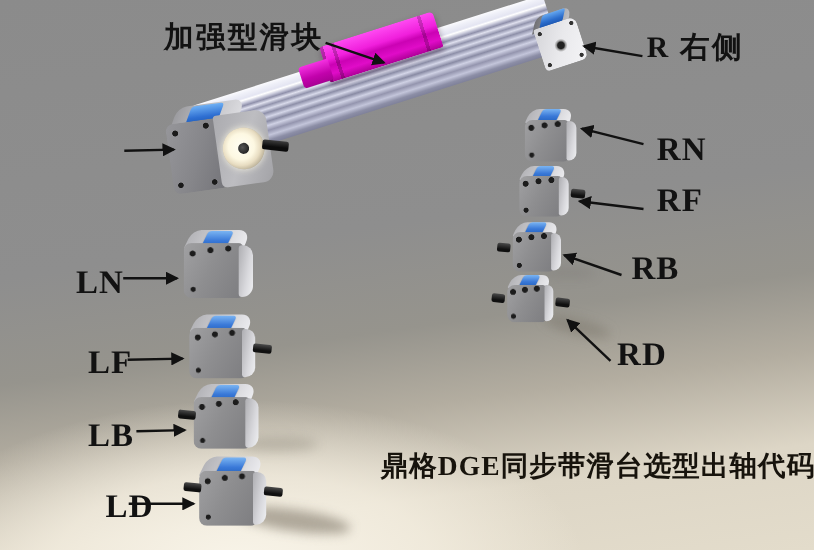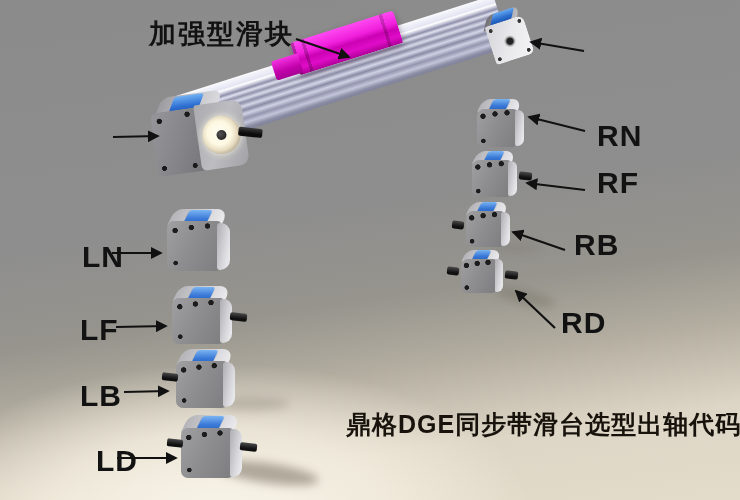--- a/index.html
+++ b/index.html
@@ -1,18 +1,18 @@
 <!DOCTYPE html>
 <html><head>
 <meta charset="utf-8">
 <style>
   html,body{margin:0;padding:0;}
   #stage{
     position:relative;width:740px;height:500px;overflow:hidden;
-    font-family:Liberation Sans, sans-serif;
+    font-family:Liberation Serif, serif;
     background:
       radial-gradient(ellipse 430px 210px at 30% 103%, rgba(250,246,235,.95) 0%, rgba(244,238,224,.78) 40%, rgba(244,238,224,0) 72%),
       linear-gradient(172deg,#8b8b8b 0%,#8e8e8e 42%,#96948d 58%,#b3ada0 70%,#ddd6c6 84%,#e3dccb 100%);
   }
   .lbl{position:absolute;color:#121212;font-weight:bold;white-space:nowrap;line-height:1.1;}
   .lbl.cn{font-size:27px;letter-spacing:2px;}
   .lbl.code{font-size:30px;letter-spacing:1px;}
   #title{font-size:25px;letter-spacing:1px;color:#17130c;}
 
   
@@ -208,22 +208,23 @@
     <line x1="116" y1="327" x2="166" y2="326" stroke="#111" stroke-width="2.2" marker-end="url(#arw)"></line>
     <line x1="124" y1="392" x2="168" y2="391" stroke="#111" stroke-width="2.2" marker-end="url(#arw)"></line>
     <line x1="117" y1="458" x2="176" y2="458" stroke="#111" stroke-width="2.2" marker-end="url(#arw)"></line>
     <line x1="585" y1="131" x2="529" y2="117" stroke="#111" stroke-width="2.2" marker-end="url(#arw)"></line>
     <line x1="585" y1="190" x2="527" y2="183" stroke="#111" stroke-width="2.2" marker-end="url(#arw)"></line>
     <line x1="565" y1="250" x2="513" y2="232" stroke="#111" stroke-width="2.2" marker-end="url(#arw)"></line>
     <line x1="555" y1="328" x2="516" y2="291" stroke="#111" stroke-width="2.2" marker-end="url(#arw)"></line>
   </svg>
 
   <div class="lbl cn" style="left:149px;top:20px">加强型滑块</div>
-
-  <div class="lbl code" style="left:82px;top:240px">LN</div>
+  <div class="lbl cn" style="left:588px;top:29px">R 右侧</div>
+
+  <div class="lbl code" style="left:69px;top:240px">LN</div>
   <div class="lbl code" style="left:80px;top:313px">LF</div>
   <div class="lbl code" style="left:80px;top:379px">LB</div>
   <div class="lbl code" style="left:96px;top:444px">LD</div>
   <div class="lbl code" style="left:597px;top:119px">RN</div>
   <div class="lbl code" style="left:597px;top:166px">RF</div>
   <div class="lbl code" style="left:574px;top:228px">RB</div>
   <div class="lbl code" style="left:561px;top:306px">RD</div>
 
   <div class="lbl" id="title" style="left:346px;top:411px">鼎格DGE同步带滑台选型出轴代码</div>
 </div>

